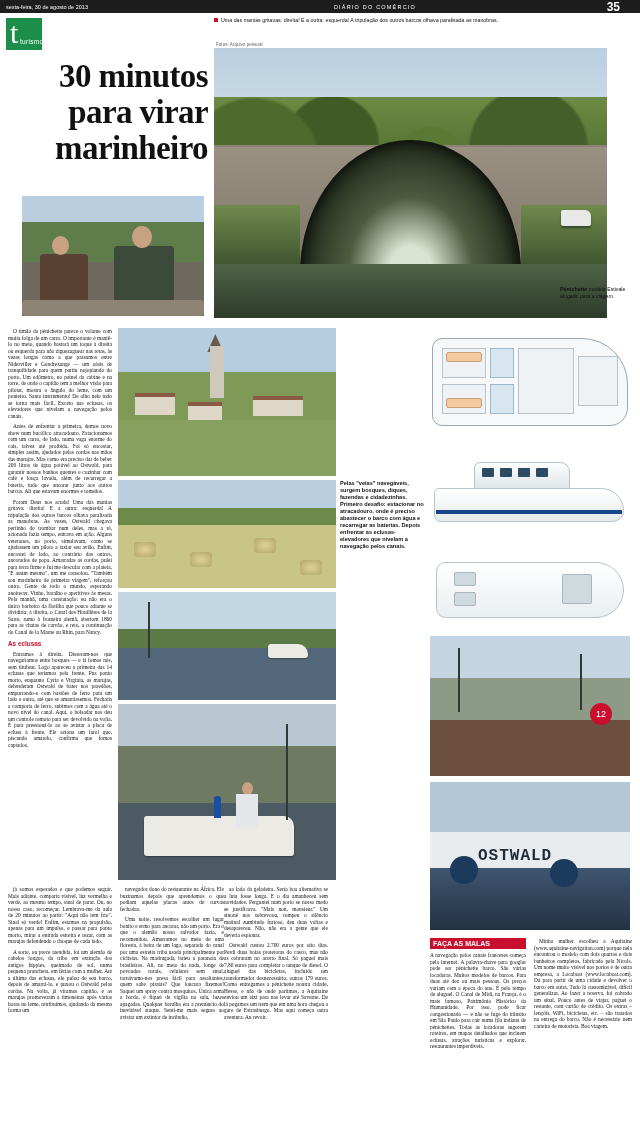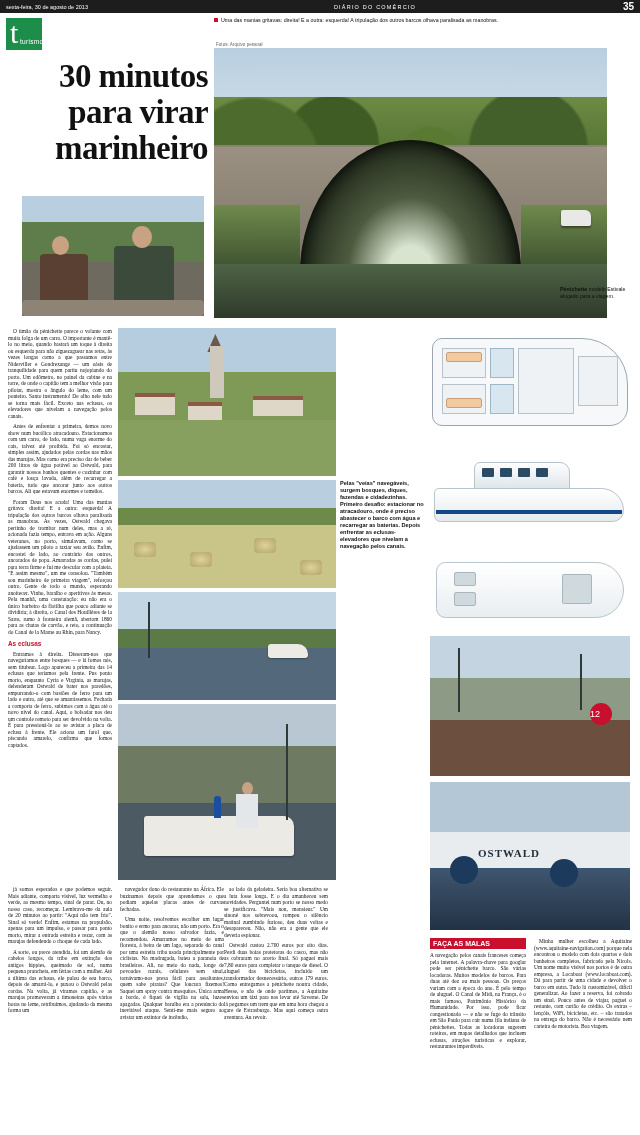--- a/index.html
+++ b/index.html
@@ -18,22 +18,22 @@
     background:#1d1d1d; color:#fff;
     font-family:"Liberation Sans", sans-serif;
     font-size:5.5px;
     display:flex; align-items:center;
   }
   .topbar .date { padding-left:6px; width:150px; }
   .topbar .paper {
     flex:1; text-align:center; letter-spacing:1.2px; font-size:5.5px;
   }
   .topbar .pagenum {
-    width:40px; text-align:right; padding-right:6px;
-    font-size:10px; font-weight:bold;
+    width:40px; text-align:right; padding-right:20px;
+    font-size:12px; font-weight:bold;
   }
   
   .top-caption {
     position:absolute; left:214px; top:17px; width:420px; height:14px;
     font-family:"Liberation Sans", sans-serif;
     font-size:5.3px; color:#111; line-height:7px;
     display:flex; align-items:flex-start;
   }
   .top-caption .sq {
     width:4px; height:4px; background:#c8102e; margin-right:3px; margin-top:1px;
@@ -246,22 +246,22 @@
     position:absolute; left:430px; top:636px; width:200px; height:140px;
     background:linear-gradient(#c4d4e0 0 30%, #8d9a86 30% 60%, #6d4f3f 60% 100%);
     overflow:hidden;
   }
   .ph-ostwald {
     position:absolute; left:430px; top:782px; width:200px; height:148px;
     background:linear-gradient(#b4c7d6 0 34%, #e9ecee 34% 62%, #46586b 62% 100%);
     overflow:hidden;
   }
   .ostwald-label {
-    position:absolute; left:48px; top:44%; font-family:Liberation Serif, serif;
-    font-size:11px; letter-spacing:1px; color:#1f2d3a; font-weight:bold;
+    position:absolute; left:48px; top:44%; font-family:Liberation Mono, monospace;
+    font-size:16px; letter-spacing:1px; color:#1f2d3a; font-weight:bold;
   }
   
   .sidenote {
     position:absolute; left:340px; top:480px; width:84px;
     font-family:"Liberation Sans", sans-serif;
     font-size:5.6px; line-height:7px; font-weight:bold; color:#111;
     text-align:left;
   }
   
   .lower {
@@ -402,21 +402,21 @@
 <div class="boat-top">
   <div class="deck"></div>
   <div class="seat" style="left:24px;top:20px;width:22px;height:14px;"></div>
   <div class="seat" style="left:24px;top:40px;width:22px;height:14px;"></div>
   <div class="seat" style="left:132px;top:22px;width:30px;height:30px;"></div>
 </div>
 
 <div class="ph-quay">
   <div class="lamp-post" style="left:28px;top:12px;height:64px;"></div>
   <div class="lamp-post" style="left:150px;top:18px;height:56px;"></div>
-  <div style="position:absolute;right:18px;top:48%;width:22px;height:22px;border-radius:50%;background:#c8102e;color:#fff;font-family:'Liberation Sans',sans-serif;font-size:9px;line-height:22px;">12</div>
+  <div style="position:absolute;right:18px;top:48%;width:22px;height:22px;border-radius:50%;background:#c8102e;color:#fff;font-family:'Liberation Sans',sans-serif;font-size:9px;text-align:center;line-height:22px;">12</div>
 </div>
 
 <div class="ph-ostwald">
   <div class="ostwald-label">OSTWALD</div>
   <div style="position:absolute;left:0;top:58%;width:100%;height:42%;background:linear-gradient(#3f5670,#223244);"></div>
   <div style="position:absolute;left:20px;top:50%;width:28px;height:28px;border-radius:50%;background:#1b3a5c;"></div>
   <div style="position:absolute;left:120px;top:52%;width:28px;height:28px;border-radius:50%;background:#1b3a5c;"></div>
 </div>
 
 <div class="lower">

